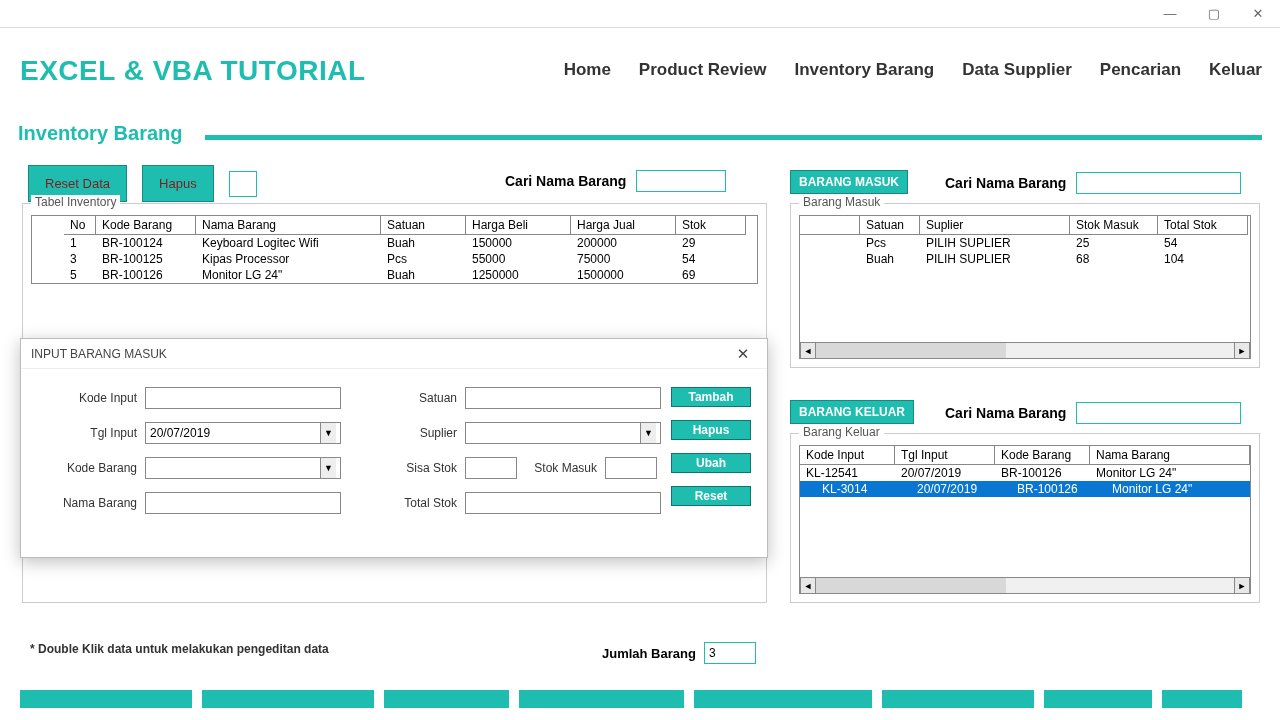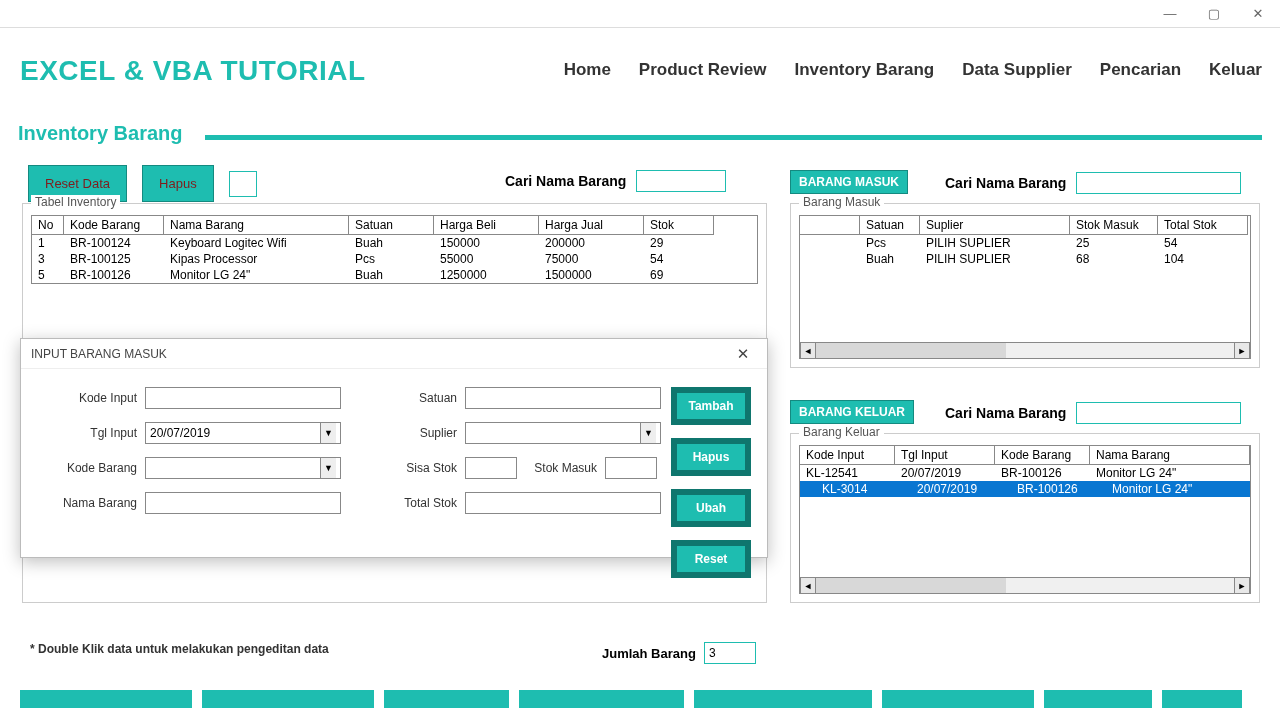--- a/index.html
+++ b/index.html
@@ -14,21 +14,21 @@
 .toolbar { position: absolute; top: 165px; left: 28px; display: flex; gap: 15px; align-items: center; }
 .btn-primary { background: #1ebdb0; color: #fff; border: 1px solid #148a80; padding: 5px 10px; font-size: 13px; font-weight: 700; cursor: pointer; }
 .btn-outline { background: #1ebdb0; color: #7f1d1d; border: 1px solid #148a80; padding: 10px 16px; font-size: 13px; cursor: pointer; }
 .small-box { width: 28px; height: 26px; border: 1px solid #1ebdb0; }
 .search-left { position: absolute; top: 170px; left: 505px; display: flex; align-items: center; gap: 10px; font-size: 14px; font-weight: 700; }
 .search-left input, .search-right input { width: 90px; height: 22px; border: 1px solid #1ebdb0; padding: 0 4px; font-size: 12px; }
 .panel-header { background: #1ebdb0; color: #fff; border: 1px solid #148a80; padding: 4px 8px; font-size: 12px; font-weight: 700; display: inline-block; }
 .fieldset-left { position: absolute; top: 203px; left: 22px; width: 745px; height: 400px; border: 1px solid #ccc; }
 .fieldset-left .legend { position: absolute; top: -9px; left: 8px; background: #fff; padding: 0 4px; font-size: 12px; color: #555; }
 .table1 { position: absolute; top: 11px; left: 8px; right: 8px; border: 1px solid #888; font-size: 12px; }
-.table1 .thead, .table1 .trow { display: grid; grid-template-columns: 32px 100px 185px 85px 105px 105px 70px; }
+.table1 .thead, .table1 .trow { display: grid; grid-template-columns: 32px 100px 185px 85px 105px 105px 70px; margin-left: 32px; }
 .table1 .thead div { border-right: 1px solid #888; border-bottom: 1px solid #888; padding: 2px 6px; background: #fff; }
 .table1 .trow div { padding: 1px 6px; }
 
 .panel-right-1 { position: absolute; top: 170px; left: 790px; }
 .search-right-1 { position: absolute; top: 172px; left: 945px; display: flex; align-items: center; gap: 10px; font-size: 14px; font-weight: 700; }
 .search-right-1 input { width: 165px; height: 22px; border: 1px solid #1ebdb0; }
 .fieldset-r1 { position: absolute; top: 203px; left: 790px; width: 470px; height: 165px; border: 1px solid #ccc; }
 .fieldset-r1 .legend, .fieldset-r2 .legend { position: absolute; top: -9px; left: 8px; background: #fff; padding: 0 4px; font-size: 12px; color: #555; }
 .table2 { position: absolute; top: 11px; left: 8px; right: 8px; bottom: 8px; border: 1px solid #888; font-size: 12px; }
 .table2 .thead { display: grid; grid-template-columns: 60px 60px 150px 88px 90px; }
@@ -69,21 +69,21 @@
 .dialog { position: absolute; top: 338px; left: 20px; width: 748px; height: 220px; background: #fff; border: 1px solid #bbb; box-shadow: 0 4px 16px rgba(0,0,0,.25); }
 .dialog-title { height: 30px; display: flex; justify-content: space-between; align-items: center; padding: 0 10px; font-size: 12px; color: #444; border-bottom: 1px solid #eee; }
 .dialog-close { width: 28px; height: 28px; display: flex; align-items: center; justify-content: center; font-size: 15px; cursor: pointer; }
 .dialog-body { position: relative; padding: 18px 18px; }
 .form-row { display: flex; align-items: center; margin-bottom: 13px; }
 .form-row label { width: 94px; text-align: right; padding-right: 8px; font-size: 12px; color: #333; }
 .form-row input[type=text], .form-row .combo { height: 22px; border: 1px solid #888; padding: 0 4px; font-size: 12px; background: #fff; }
 .col-left { position: absolute; top: 18px; left: 30px; width: 310px; }
 .col-mid  { position: absolute; top: 18px; left: 370px; width: 280px; }
 .col-btns { position: absolute; top: 18px; left: 650px; width: 80px; display: flex; flex-direction: column; gap: 13px; }
-.col-btns button { height: 38px; background: #1ebdb0; color: #fff; border: 6px solid #0f766e; font-size: 12px; font-weight: 700; cursor: pointer; }
+.col-btns button { height: 20px; background: #1ebdb0; color: #fff; border: 1px solid #0f766e; font-size: 12px; font-weight: 700; cursor: pointer; }
 .combo { display: flex; align-items: center; justify-content: space-between; }
 .combo .arrow-dn { width: 16px; height: 20px; display: flex; align-items: center; justify-content: center; background: #eee; border-left: 1px solid #888; font-size: 9px; }
 .small-input { width: 52px; }
 .wide-input { width: 196px; }
 .mid-input { width: 196px; }
 </style>
 </head>
 <body>
 
 <div class="titlebar">

